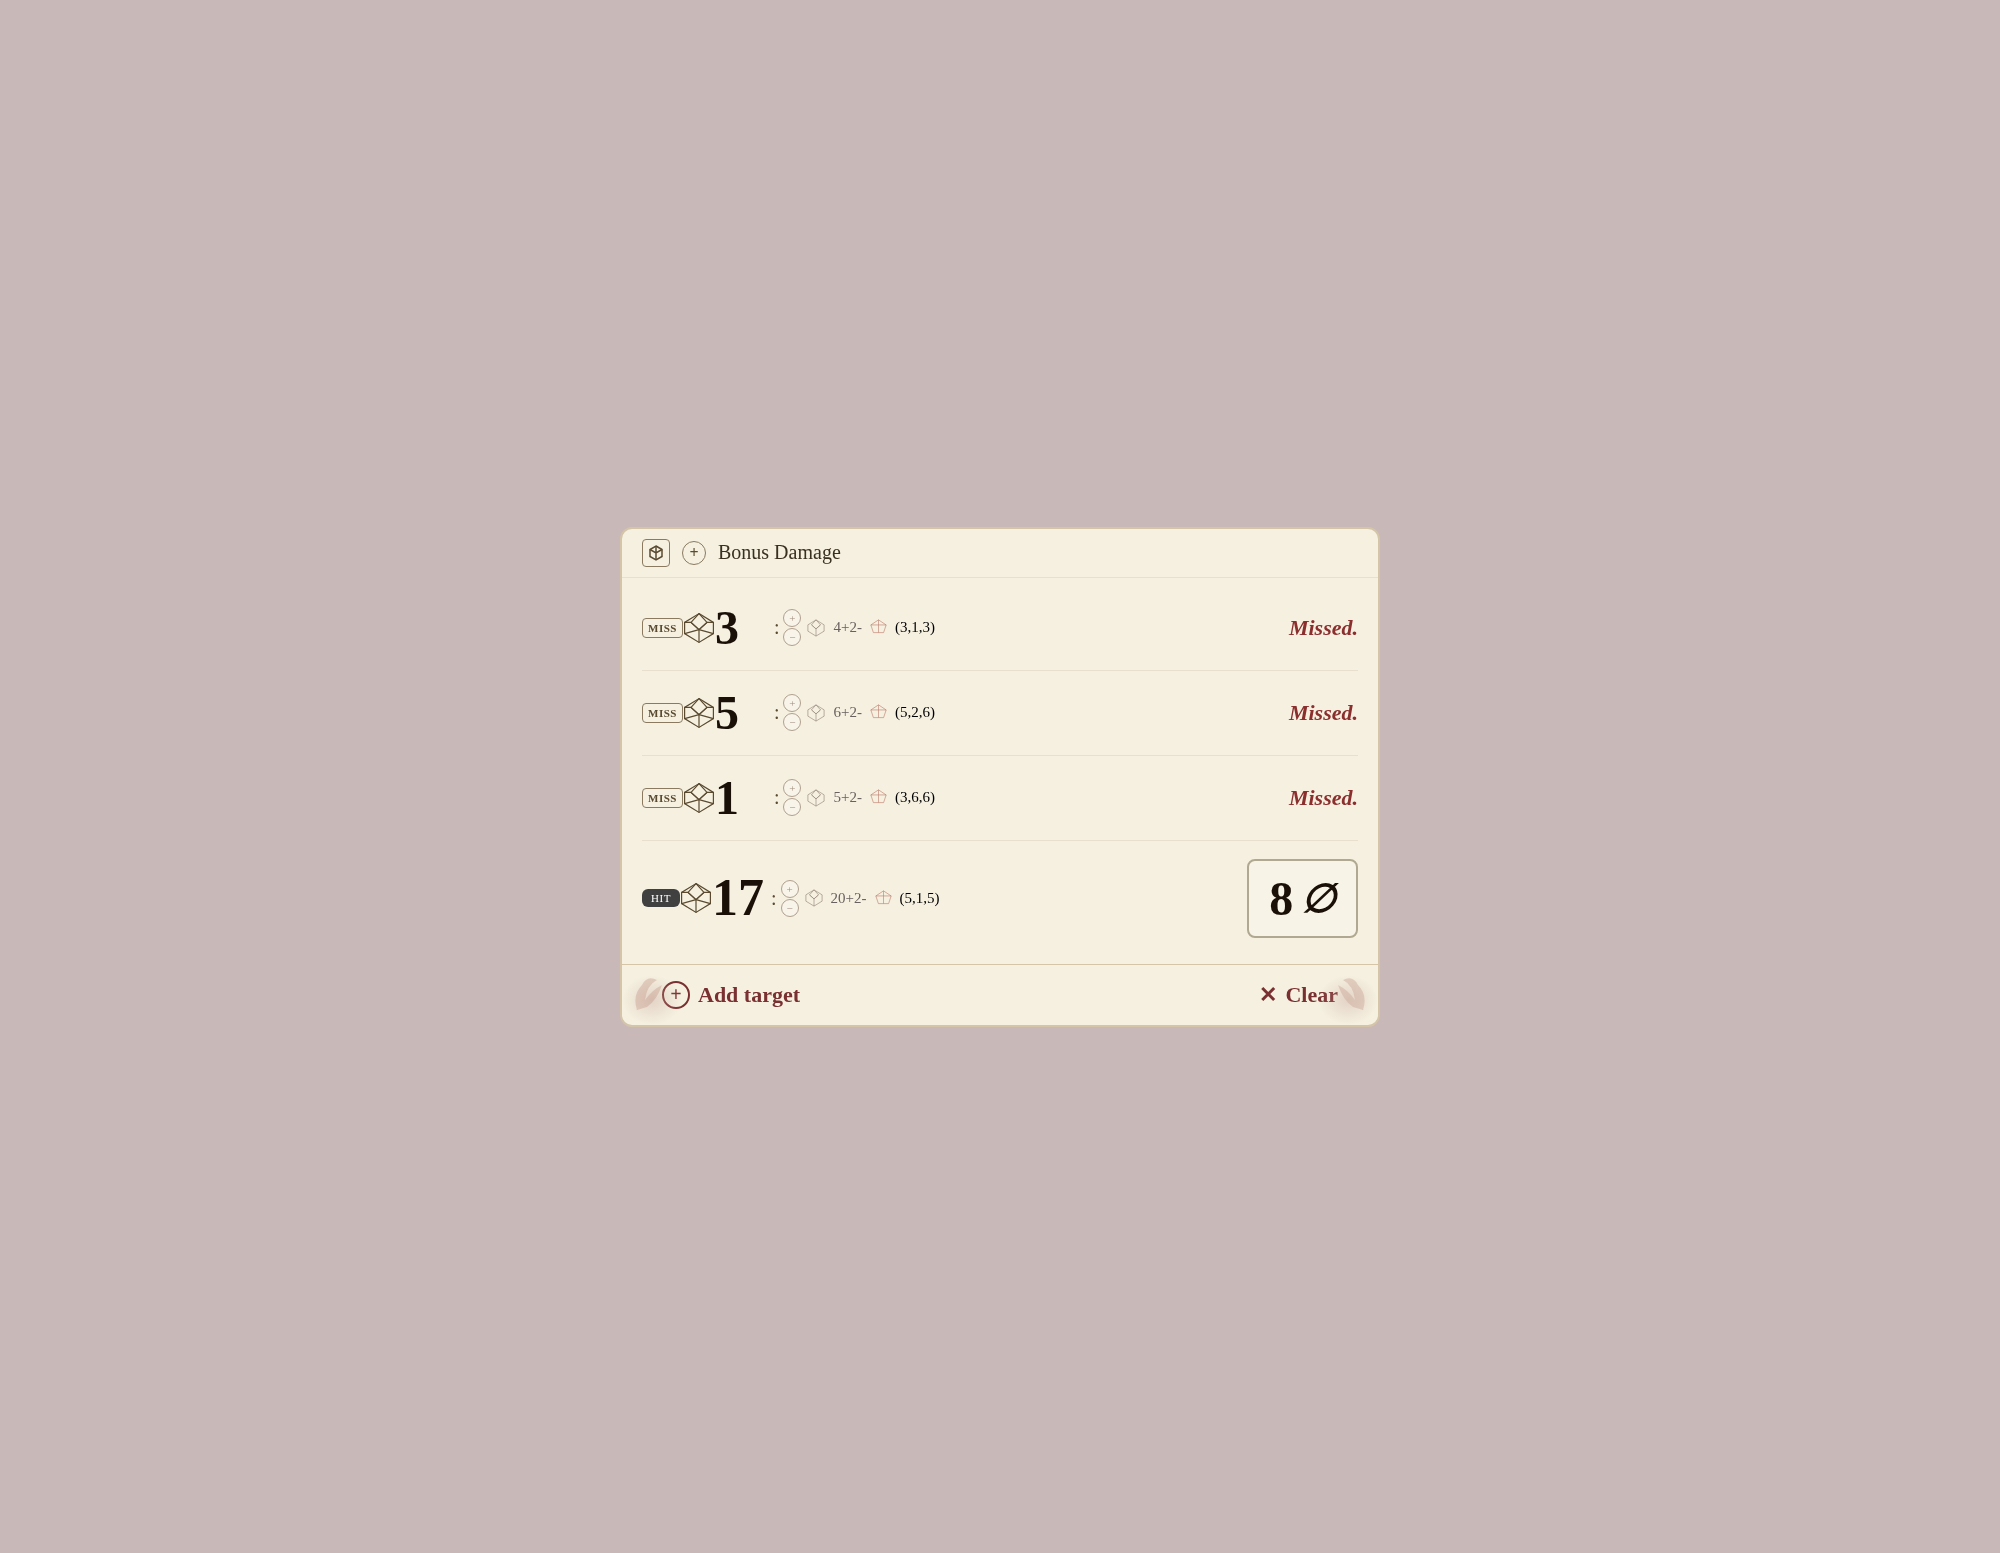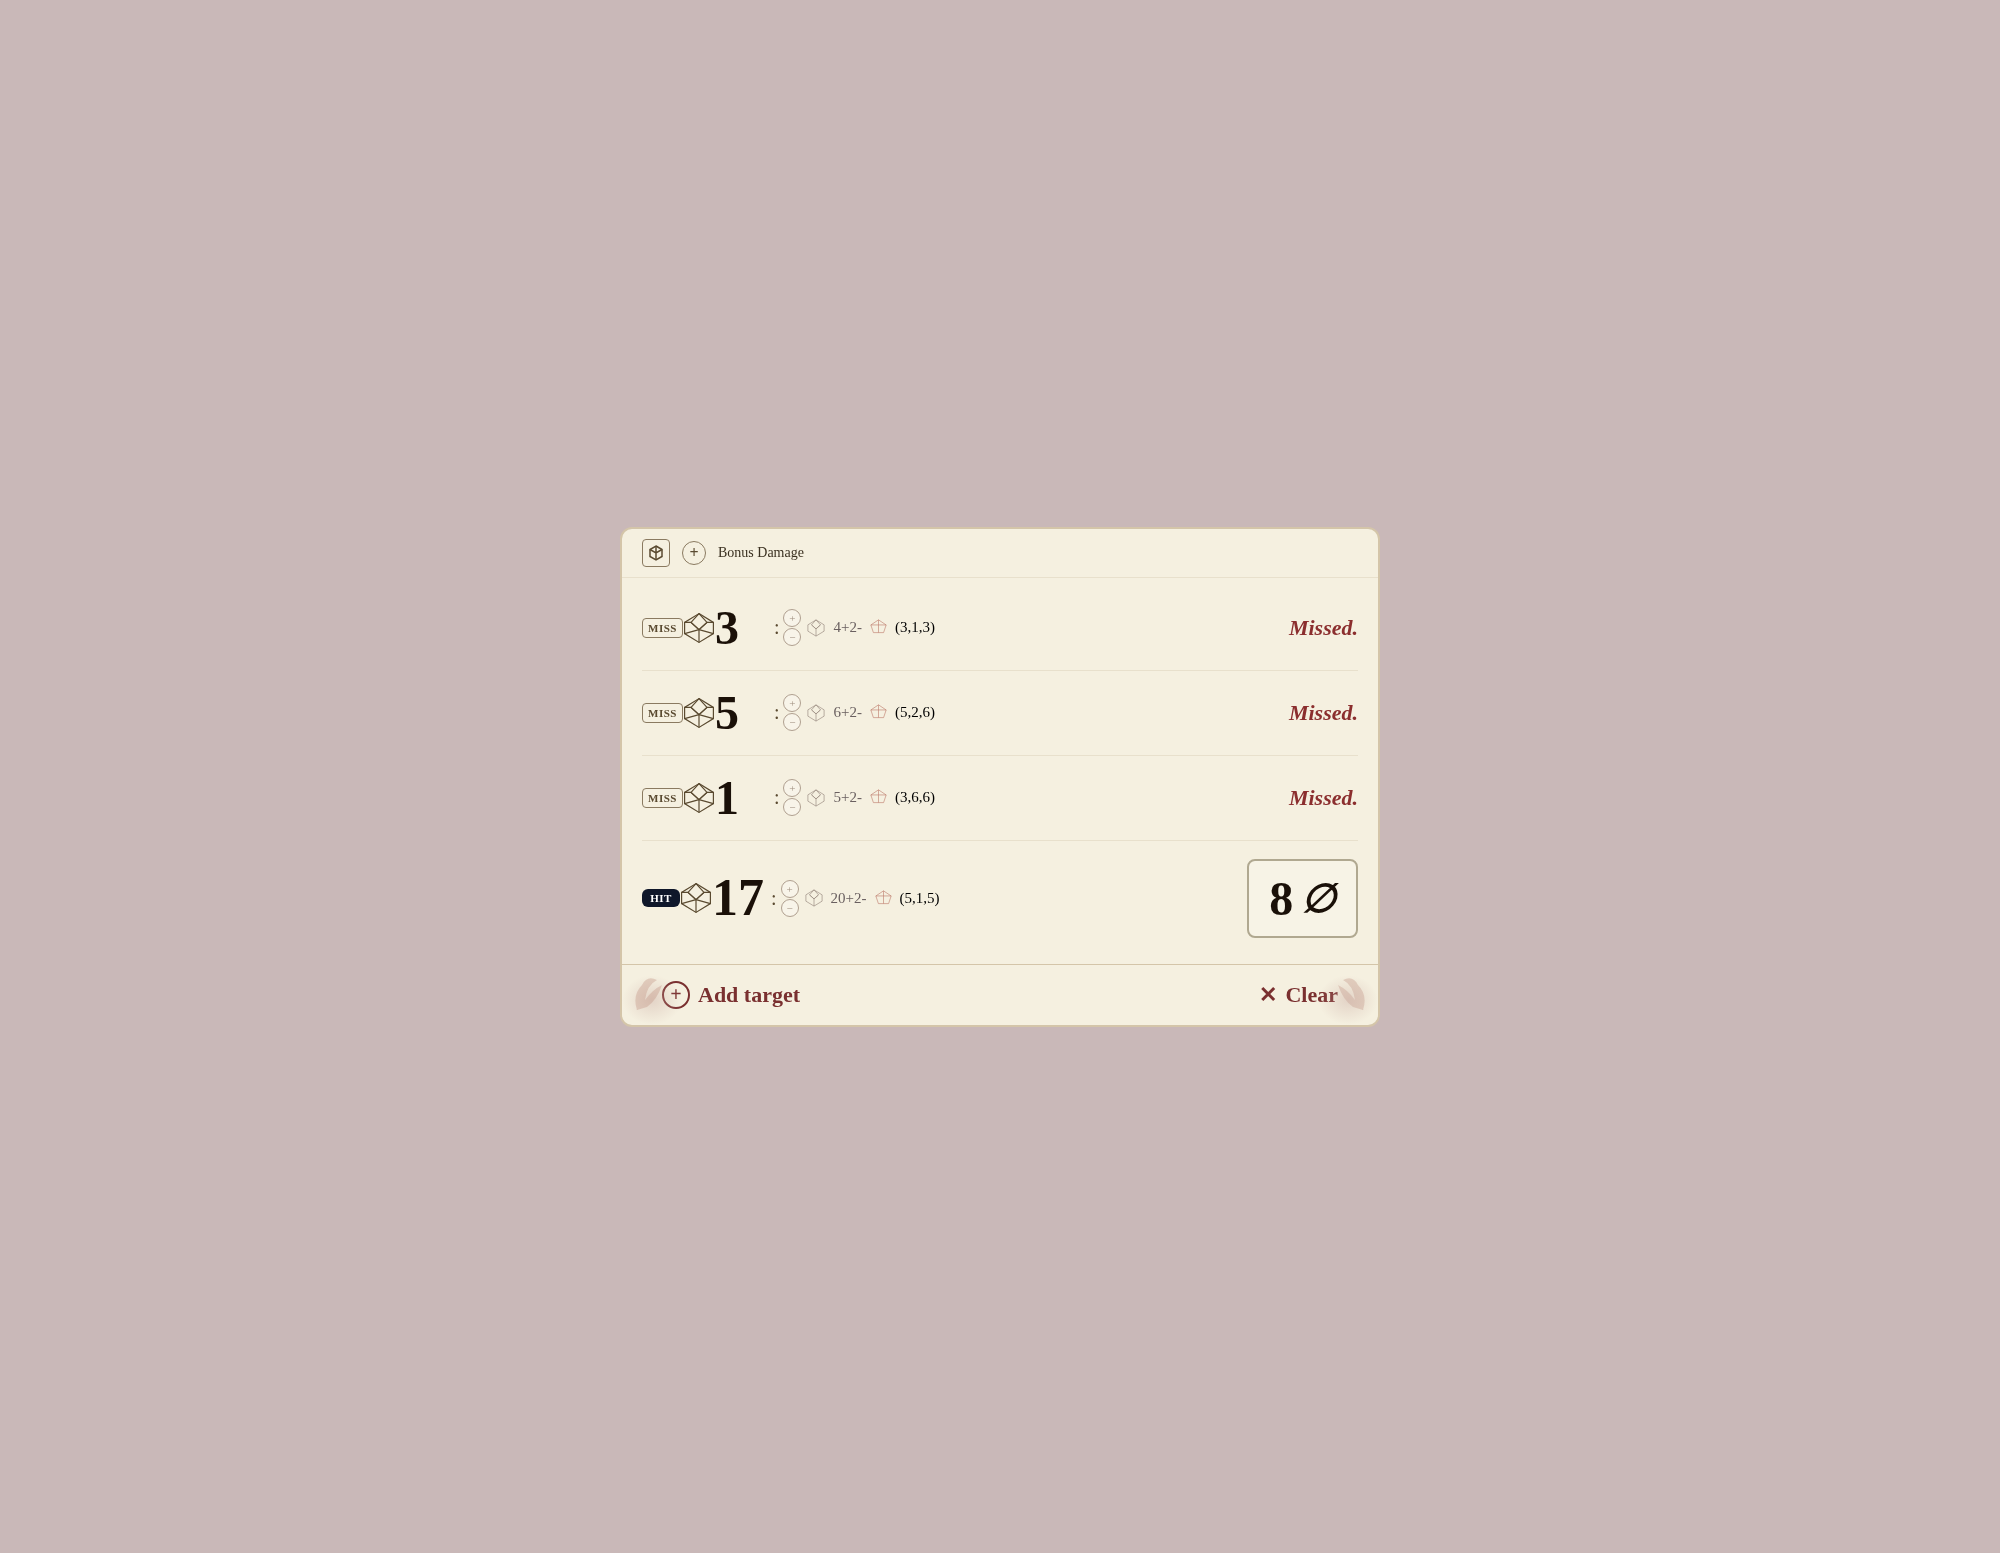--- a/index.html
+++ b/index.html
@@ -70,21 +70,21 @@
       border: 1.5px solid #8a7a60;
       border-radius: 50%;
       display: flex;
       align-items: center;
       justify-content: center;
       color: #5a4a30;
       font-size: 16px;
       font-weight: bold;
     }
     .bonus-row .bonus-label {
-      font-size: 14px;
+      font-size: 20px;
       color: #3a3020;
     }
 
     
     .rolls-area {
       padding: 8px 20px;
     }
 
     .roll-row {
       display: flex;
@@ -104,26 +104,26 @@
       color: #5a4a30;
       font-size: 11px;
       font-weight: bold;
       padding: 3px 5px;
       letter-spacing: 0.5px;
       min-width: 38px;
       text-align: center;
     }
 
     .hit-badge {
-      background: #0f172a;
+      background: #404040;
       border: none;
       border-radius: 6px;
       color: #fff;
       font-size: 11px;
-      font-weight: bold;
+      font-weight: normal;
       padding: 3px 6px;
       letter-spacing: 0.5px;
       min-width: 38px;
       text-align: center;
     }
 
     .roll-number {
       font-size: 48px;
       font-weight: bold;
       color: #1a1008;

